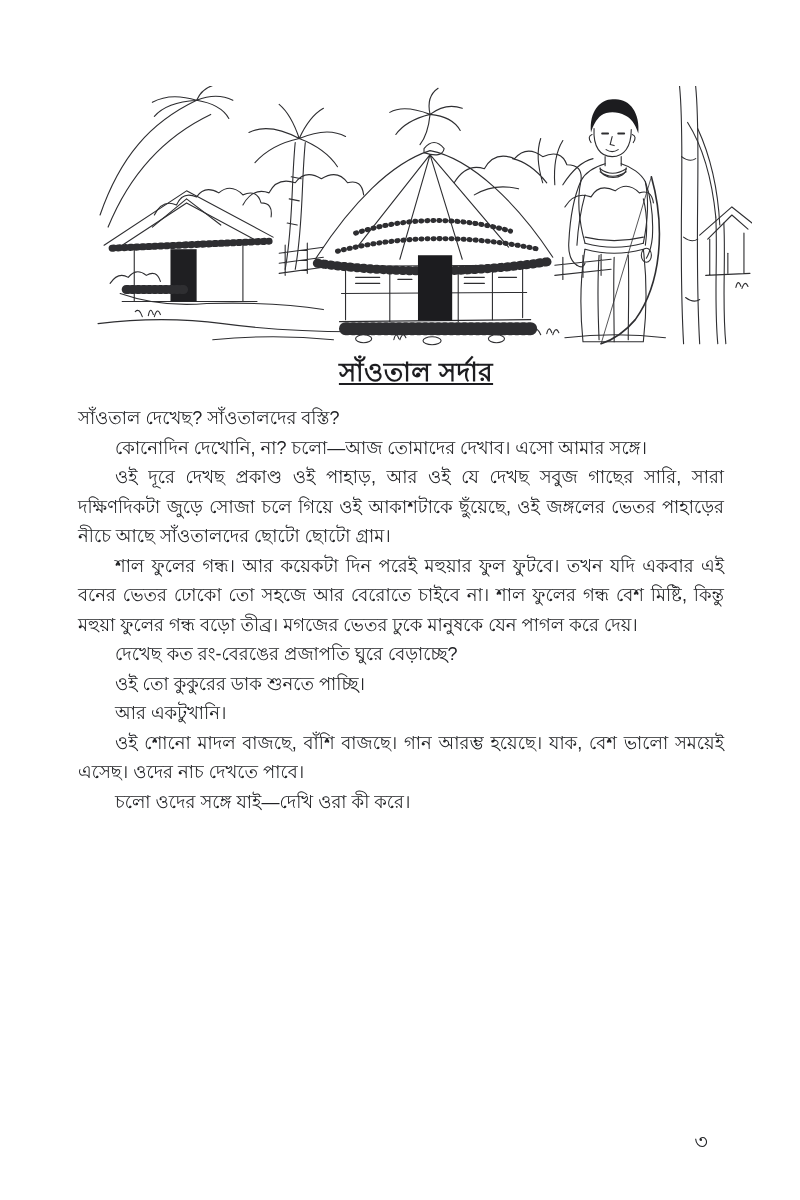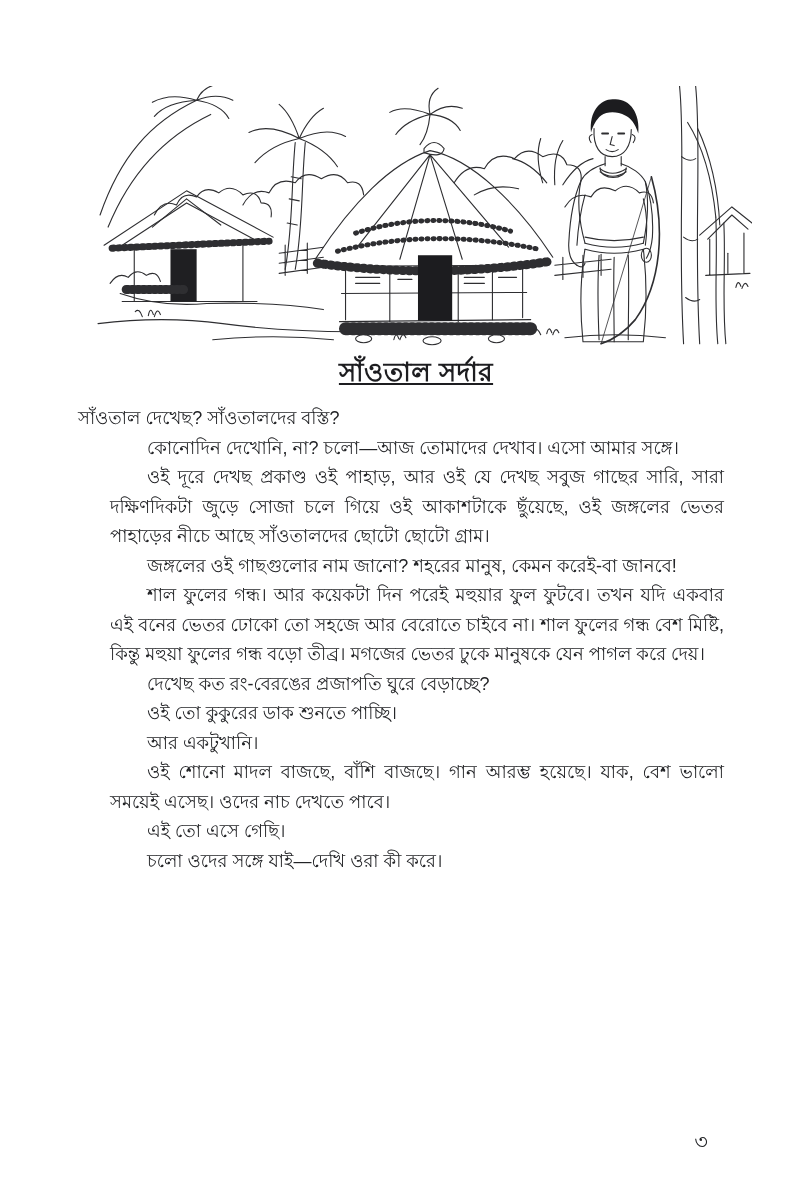--- a/index.html
+++ b/index.html
@@ -21,21 +21,21 @@
     margin: 16px; text-align: center;
     font-size: 26px; font-weight: bold; color: #1d1d20;
     letter-spacing: 0.5px;
     text-decoration: underline;
   }
   .body-text {
     position: absolute; left: 78px; top: 404px; width: 646px;
     font-size: 18px; line-height: 29.5px; color: #222326;
   }
   .para { margin: 0; text-align: justify; }
-  .para.indent { text-indent: 37px; margin-left: 32px; }
+  .para.indent { text-indent: 37px; }
   .page-number {
     position: absolute; top: 1126px; right: 92px;
     font-size: 21px; color: #222326;
   }
 </style>
 </head>
 <body>
 
 <div class="page">
 
@@ -139,25 +139,23 @@
       </g>
     </svg>
   </div>
 
   <h1 class="chapter-title">সাঁওতাল সর্দার</h1>
 
   <div class="body-text">
       <p class="para">সাঁওতাল দেখেছ? সাঁওতালদের বস্তি?</p>
       <p class="para indent">কোনোদিন দেখোনি, না? চলো—আজ তোমাদের দেখাব। এসো আমার সঙ্গে।</p>
       <p class="para indent">ওই দূরে দেখছ প্রকাণ্ড ওই পাহাড়, আর ওই যে দেখছ সবুজ গাছের সারি, সারা দক্ষিণদিকটা জুড়ে সোজা চলে গিয়ে ওই আকাশটাকে ছুঁয়েছে, ওই জঙ্গলের ভেতর পাহাড়ের নীচে আছে সাঁওতালদের ছোটো ছোটো গ্রাম।</p>
-      <p class="para indent">জঙ্গলের ওই গাছগুলোর নাম জানো? শহরের মানুষ, কেমন করেই-বা জানবে!</p>
       <p class="para indent">শাল ফুলের গন্ধ। আর কয়েকটা দিন পরেই মহুয়ার ফুল ফুটবে। তখন যদি একবার এই বনের ভেতর ঢোকো তো সহজে আর বেরোতে চাইবে না। শাল ফুলের গন্ধ বেশ মিষ্টি, কিন্তু মহুয়া ফুলের গন্ধ বড়ো তীব্র। মগজের ভেতর ঢুকে মানুষকে যেন পাগল করে দেয়।</p>
       <p class="para indent">দেখেছ কত রং-বেরঙের প্রজাপতি ঘুরে বেড়াচ্ছে?</p>
       <p class="para indent">ওই তো কুকুরের ডাক শুনতে পাচ্ছি।</p>
       <p class="para indent">আর একটুখানি।</p>
       <p class="para indent">ওই শোনো মাদল বাজছে, বাঁশি বাজছে। গান আরম্ভ হয়েছে। যাক, বেশ ভালো সময়েই এসেছ। ওদের নাচ দেখতে পাবে।</p>
-      <p class="para indent">এই তো এসে গেছি।</p>
       <p class="para indent">চলো ওদের সঙ্গে যাই—দেখি ওরা কী করে।</p>
     </div>
 
   <div class="page-number">৩</div>
 
 </div>
 
 </body></html>

